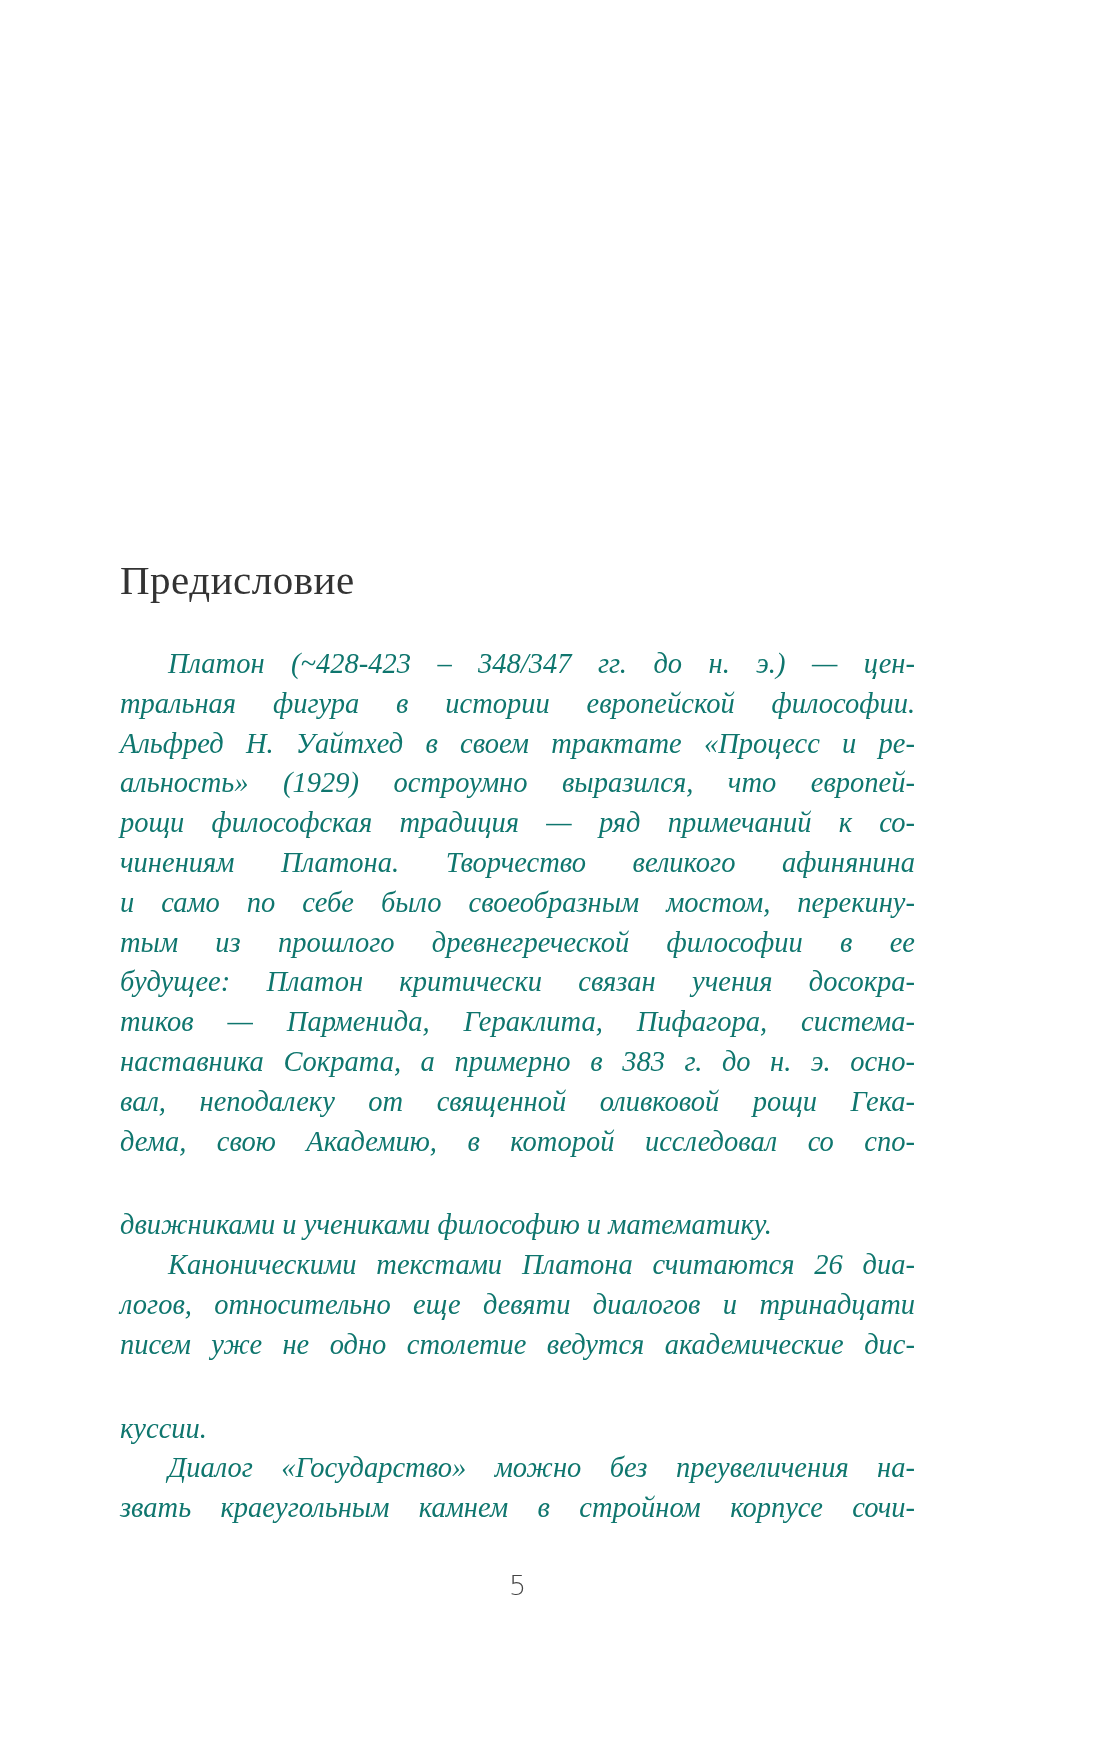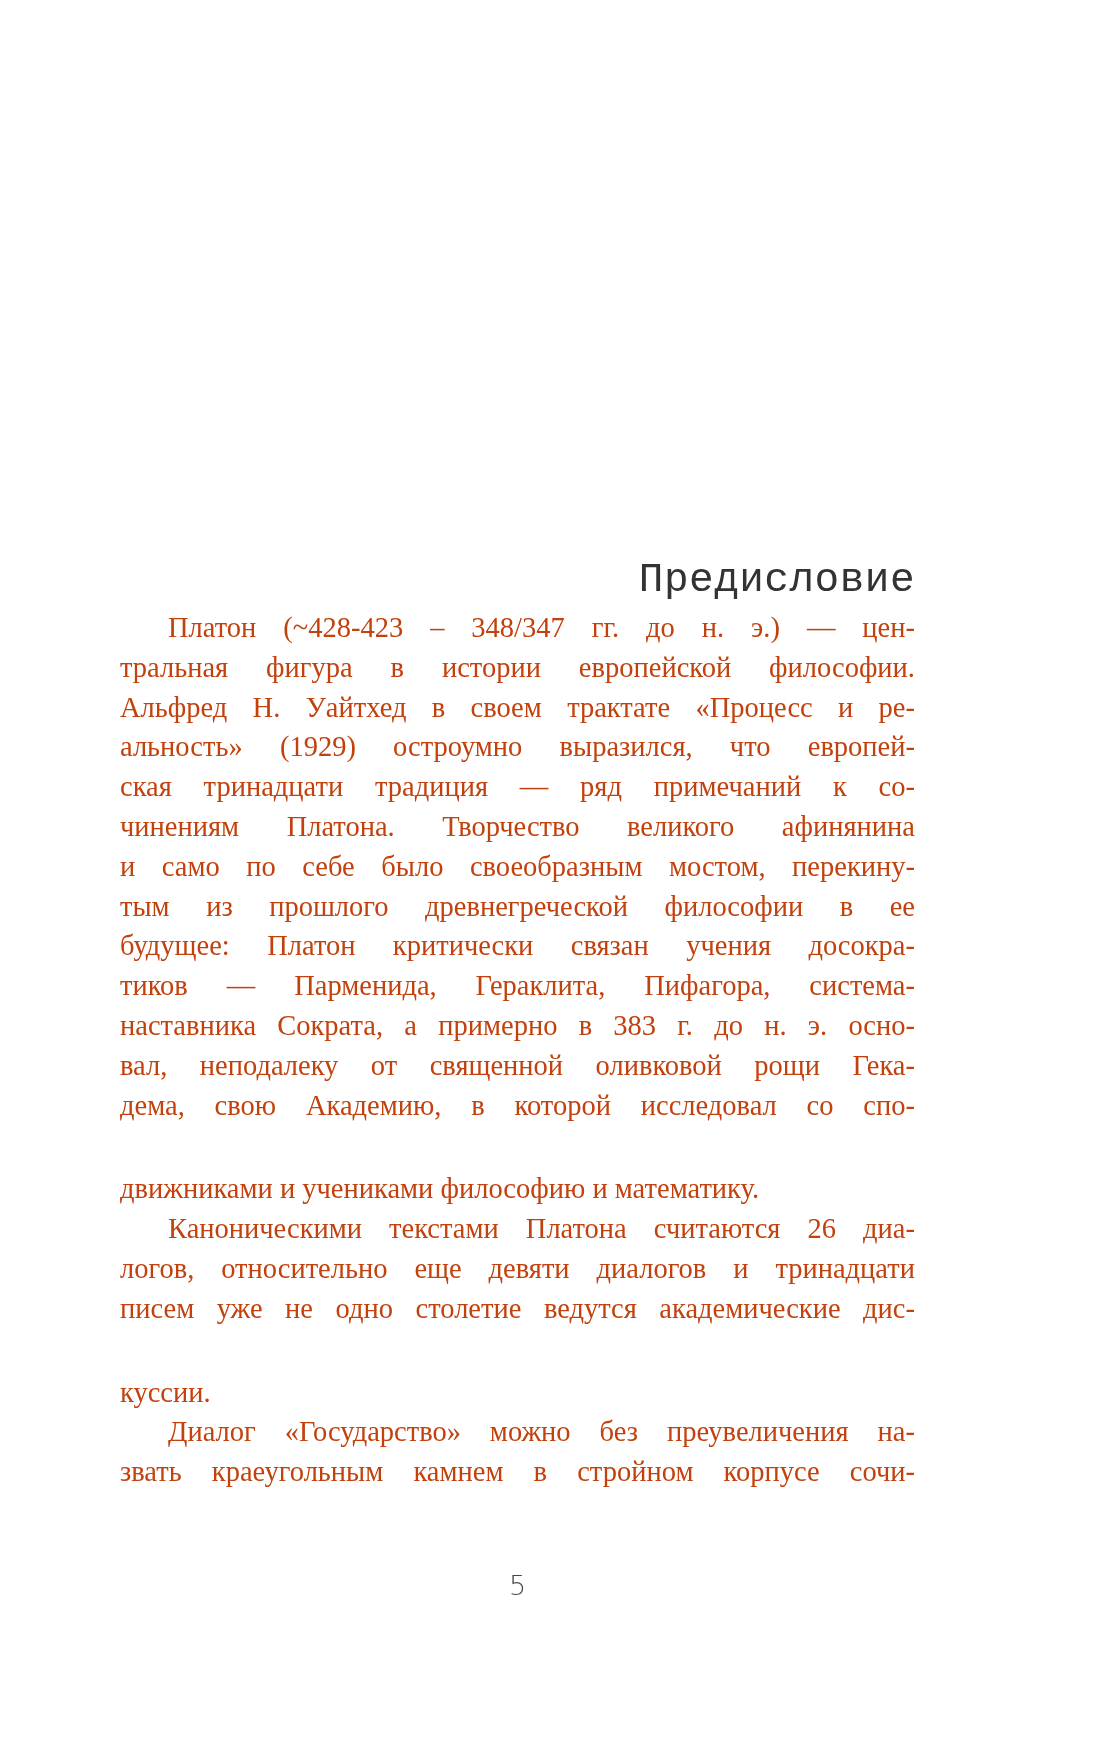--- a/index.html
+++ b/index.html
@@ -18,40 +18,41 @@
       left: 0; top: 0;
       width: 1100px;
       height: 1742px;
       background: #ffffff;
     }
     .chapter-title {
       position: absolute;
       left: 120px;
       width: 795px;
       top: 552px;
-      text-align: right;
-      font-family: Liberation Mono, monospace;
+      text-align: left;
+      font-family: Liberation Serif, serif;
       font-weight: 200;
       font-size: 41px;
       line-height: 56px;
       color: #333333;
       letter-spacing: 0.5px;
       margin: 0;
     }
     .body-text {
       position: absolute;
       left: 120px;
-      top: 608px;
+      top: 644px;
       width: 795px;
       font-family: "Liberation Serif", "DejaVu Serif", serif;
       font-size: 28.5px;
       line-height: 39.8px;
-      color: #c2410c;
+      color: #0f766e;
       text-align: justify;
       hyphens: manual;
+      font-style: italic;
     }
     .body-text .line {
       display: block;
       height: 39.8px;
       white-space: nowrap;
       text-align: justify;
       text-align-last: justify;
     }
     .body-text .line.indent {
       padding-left: 48px;
@@ -79,21 +80,21 @@
 <div class="page">
 
   <h1 class="chapter-title">Предисловие</h1>
 
   <div class="body-text">
 
     <span class="line indent" style="white-space: nowrap;">Платон (~428-423 – 348/347 гг. до н. э.) — цен-</span>
     <span class="line" style="white-space: nowrap;">тральная фигура в истории европейской философии.</span>
     <span class="line" style="white-space: nowrap;">Альфред Н. Уайтхед в своем трактате «Процесс и ре-</span>
     <span class="line" style="white-space: nowrap;">альность» (1929) остроумно выразился, что европей-</span>
-    <span class="line" style="white-space: nowrap;">ская тринадцати традиция — ряд примечаний к со-</span>
+    <span class="line" style="white-space: nowrap;">рощи философская традиция — ряд примечаний к со-</span>
     <span class="line" style="white-space: nowrap;">чинениям Платона. Творчество великого афинянина</span>
     <span class="line" style="white-space: nowrap;">и само по себе было своеобразным мостом, перекину-</span>
     <span class="line" style="white-space: nowrap;">тым из прошлого древнегреческой философии в ее</span>
     <span class="line" style="white-space: nowrap;">будущее: Платон критически связан учения досокра-</span>
     <span class="line" style="white-space: nowrap;">тиков — Парменида, Гераклита, Пифагора, система-</span>
     <span class="line" style="white-space: nowrap;">наставника Сократа, а примерно в 383 г. до н. э. осно-</span>
     <span class="line" style="white-space: nowrap;">вал, неподалеку от священной оливковой рощи Гека-</span>
     <span class="line" style="white-space: nowrap;">дема, свою Академию, в которой исследовал со спо-</span>
     <span class="line last" style="white-space: nowrap;">движниками и учениками философию и математику.</span>
 

